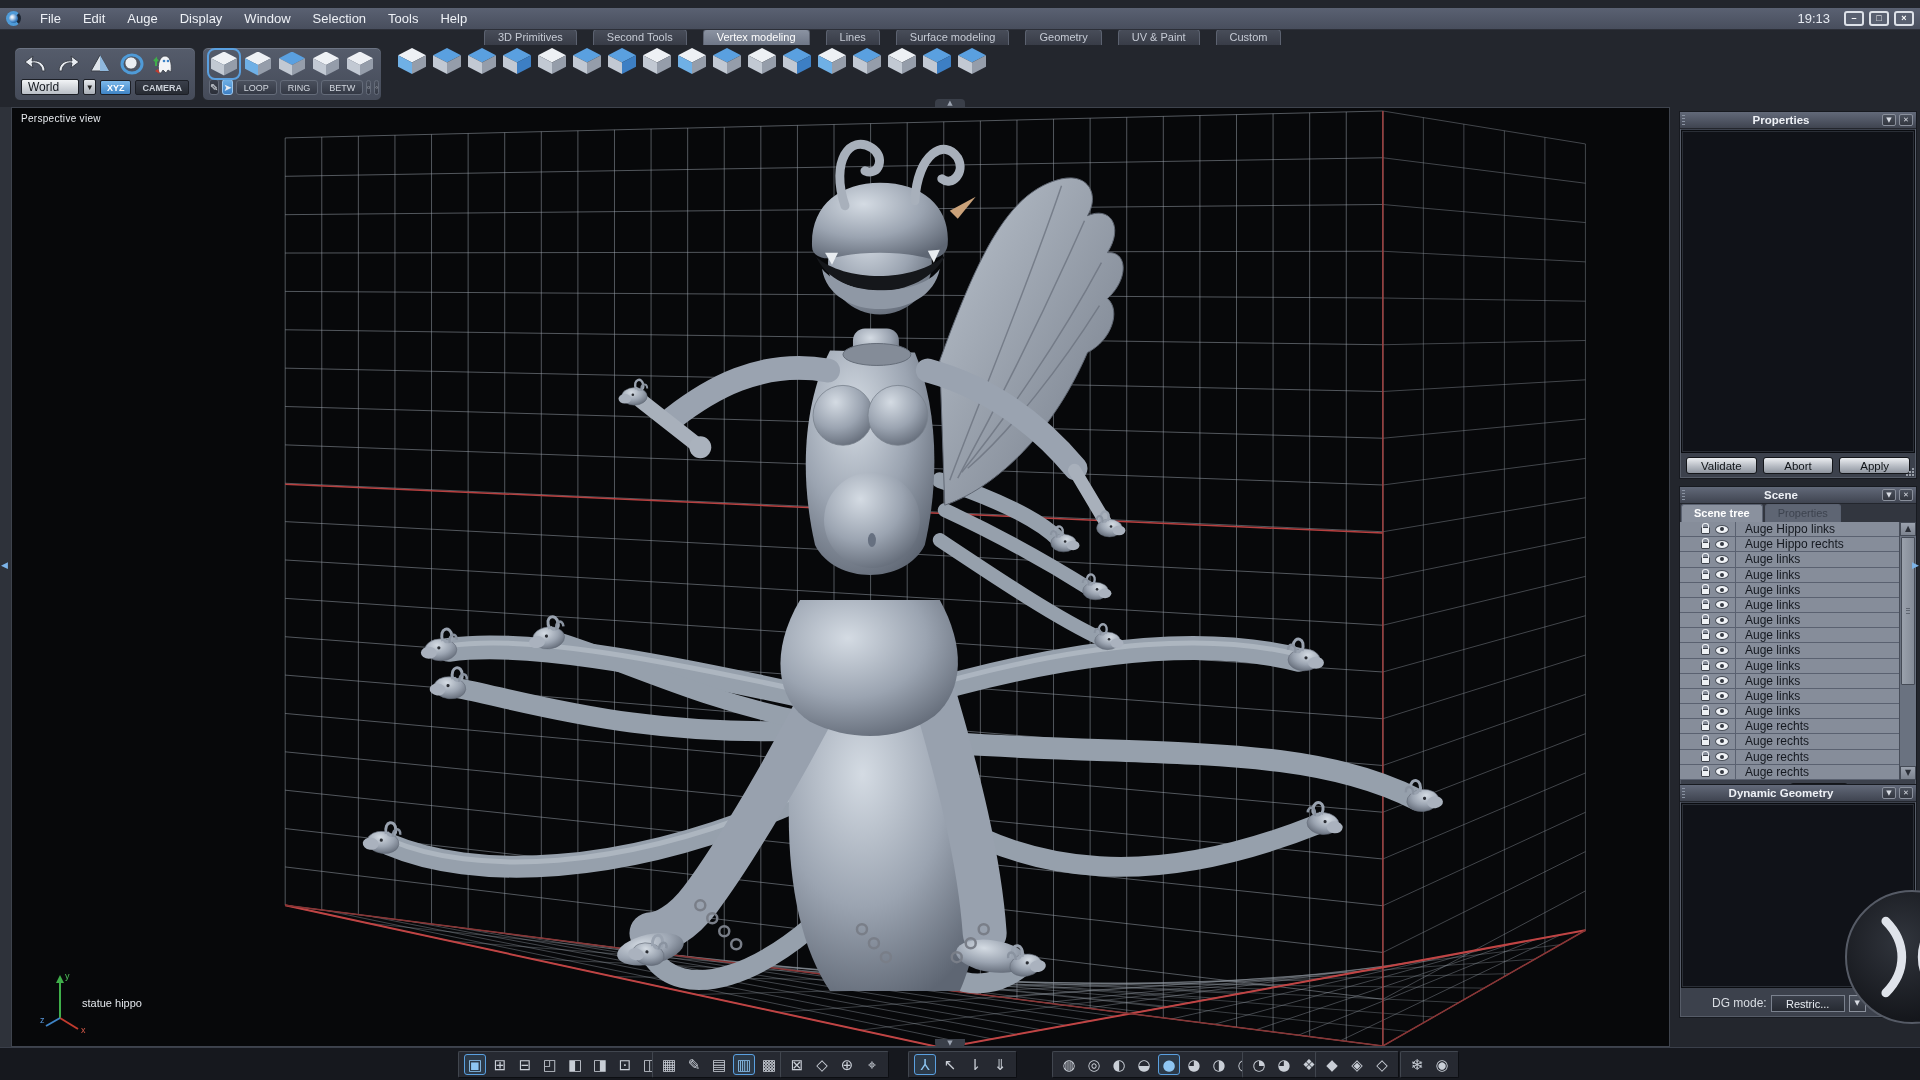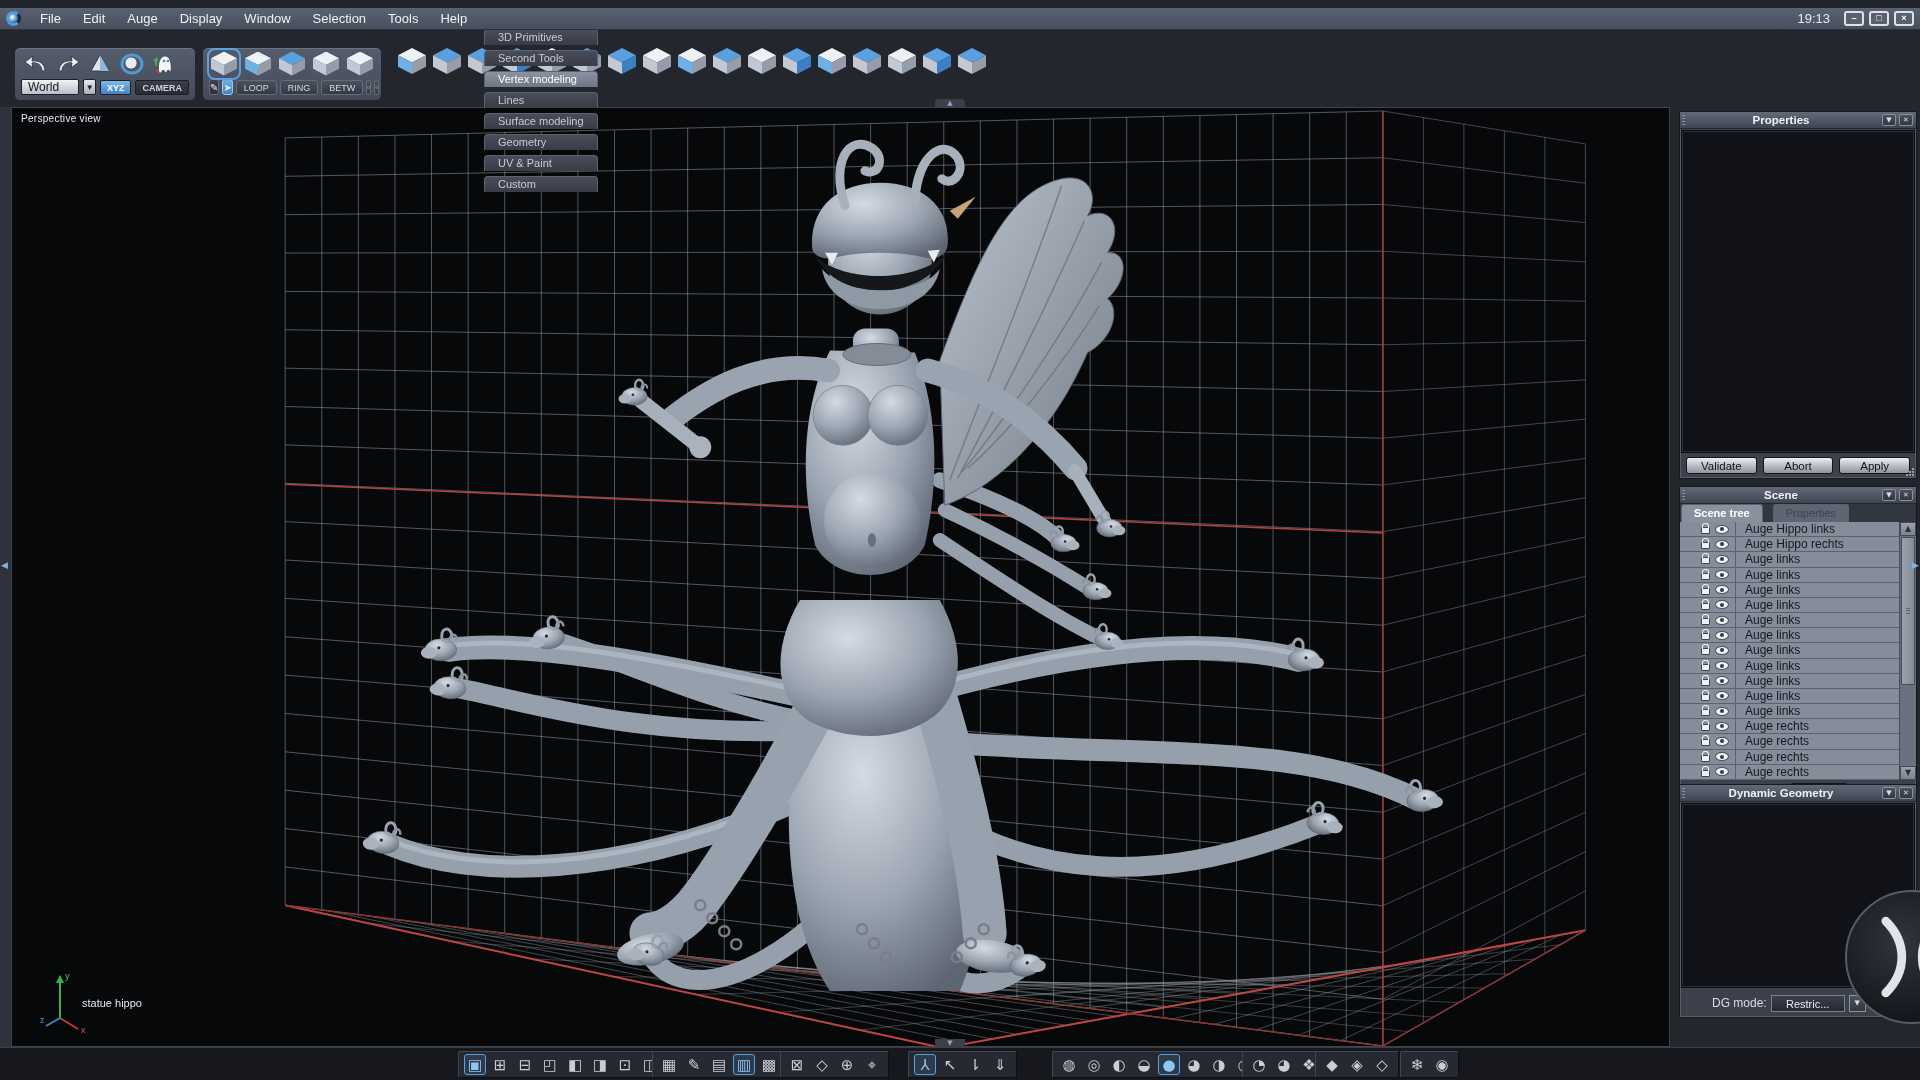--- a/index.html
+++ b/index.html
@@ -14,21 +14,21 @@
     border:3px solid #4f9bd8; border-right-color:#1d2633; background:radial-gradient(circle at 35% 35%, #e8f0f8 10%, #3c7fc2 60%, #173a60); }
   .menu-item { color:#eef1f6; font-size:13px; padding:0 11px; height:22px; line-height:21px; cursor:default; }
   .clock { margin-left:auto; color:#e6eaf1; font-size:13px; padding-right:14px; }
   .winbtns { display:flex; gap:5px; padding-right:6px; }
   .winbtn { width:20px; height:15px; border:2px solid #dde1e8; border-radius:3px; background:#596070;
     color:#fff; font-size:9px; line-height:11px; text-align:center; font-weight:bold; }
 
   
   .band { position:absolute; left:0; top:22px; width:1920px; height:85px; background:#23262d; }
 
-  .tabs { position:absolute; left:484px; top:29px; display:flex; gap:5px; z-index:5;flex-direction:column; }
+  .tabs { position:absolute; left:484px; top:29px; display:flex; gap:16px; z-index:5; }
   .tab { height:16px; padding:0 13px; font-size:11px; line-height:15px; color:#c6cbd5;
     background:linear-gradient(#484d59,#383c47); border:1px solid #5c6270; border-bottom:none;
     border-radius:4px 4px 0 0; white-space:nowrap; }
   .tab.active { background:linear-gradient(#8b93a2,#6f7787); color:#ffffff; }
 
   .lpanel { position:absolute; top:47px; height:54px; background:linear-gradient(#555c6b,#454b59);
     border:1px solid #23262c; border-radius:6px; box-shadow:inset 0 1px 0 #6c7484; }
   #panel-history { left:14px; width:182px; }
   #panel-select  { left:202px; width:180px; }
   .icorow { display:flex; align-items:center; gap:6px; padding:3px 8px 0 8px; height:28px; }
@@ -104,21 +104,21 @@
       radial-gradient(circle 1px at 5px 5px,#9aa0aa 1px,transparent 1.2px),
       radial-gradient(circle 1px at 8px 5px,#9aa0aa 1px,transparent 1.2px),
       radial-gradient(circle 1px at 2px 8px,#9aa0aa 1px,transparent 1.2px),
       radial-gradient(circle 1px at 5px 8px,#9aa0aa 1px,transparent 1.2px),
       radial-gradient(circle 1px at 8px 8px,#9aa0aa 1px,transparent 1.2px); }
 
   #win-properties { top:111px; height:368px; }
   #win-scene { top:486px; height:322px; }
   #win-dg { top:784px; height:234px; }
 
-  .scene-tabs { display:flex; height:18px; background:#32363f; padding-left:1px; gap:10px;text-align:right; }
+  .scene-tabs { display:flex; height:18px; background:#32363f; padding-left:1px; gap:2px;text-align:right; }
   .scene-tab { padding:0 12px; font-size:11px; line-height:17px; border:1px solid #5a6170; border-bottom:none;
     border-radius:3px 3px 0 0; background:#5e6573; color:#3d434f; }
   .scene-tab.active { background:#8a919e; color:#ffffff; font-weight:bold; }
 
   .scene-list { height:258px; background:#868d9a; display:flex; position:relative; overflow:hidden; }
   .rows { flex:1; }
   .srow { height:15.18px; display:flex; align-items:center; border-bottom:1px solid #5a6170; }
   .srow .icons { width:56px; display:flex; justify-content:flex-end; gap:5px; padding-right:6px;
     align-self:stretch; align-items:center; border-right:1px solid #5a6170; }
   .srow .lbl { font-size:12px; color:#14181f; padding-left:9px; white-space:nowrap; }

